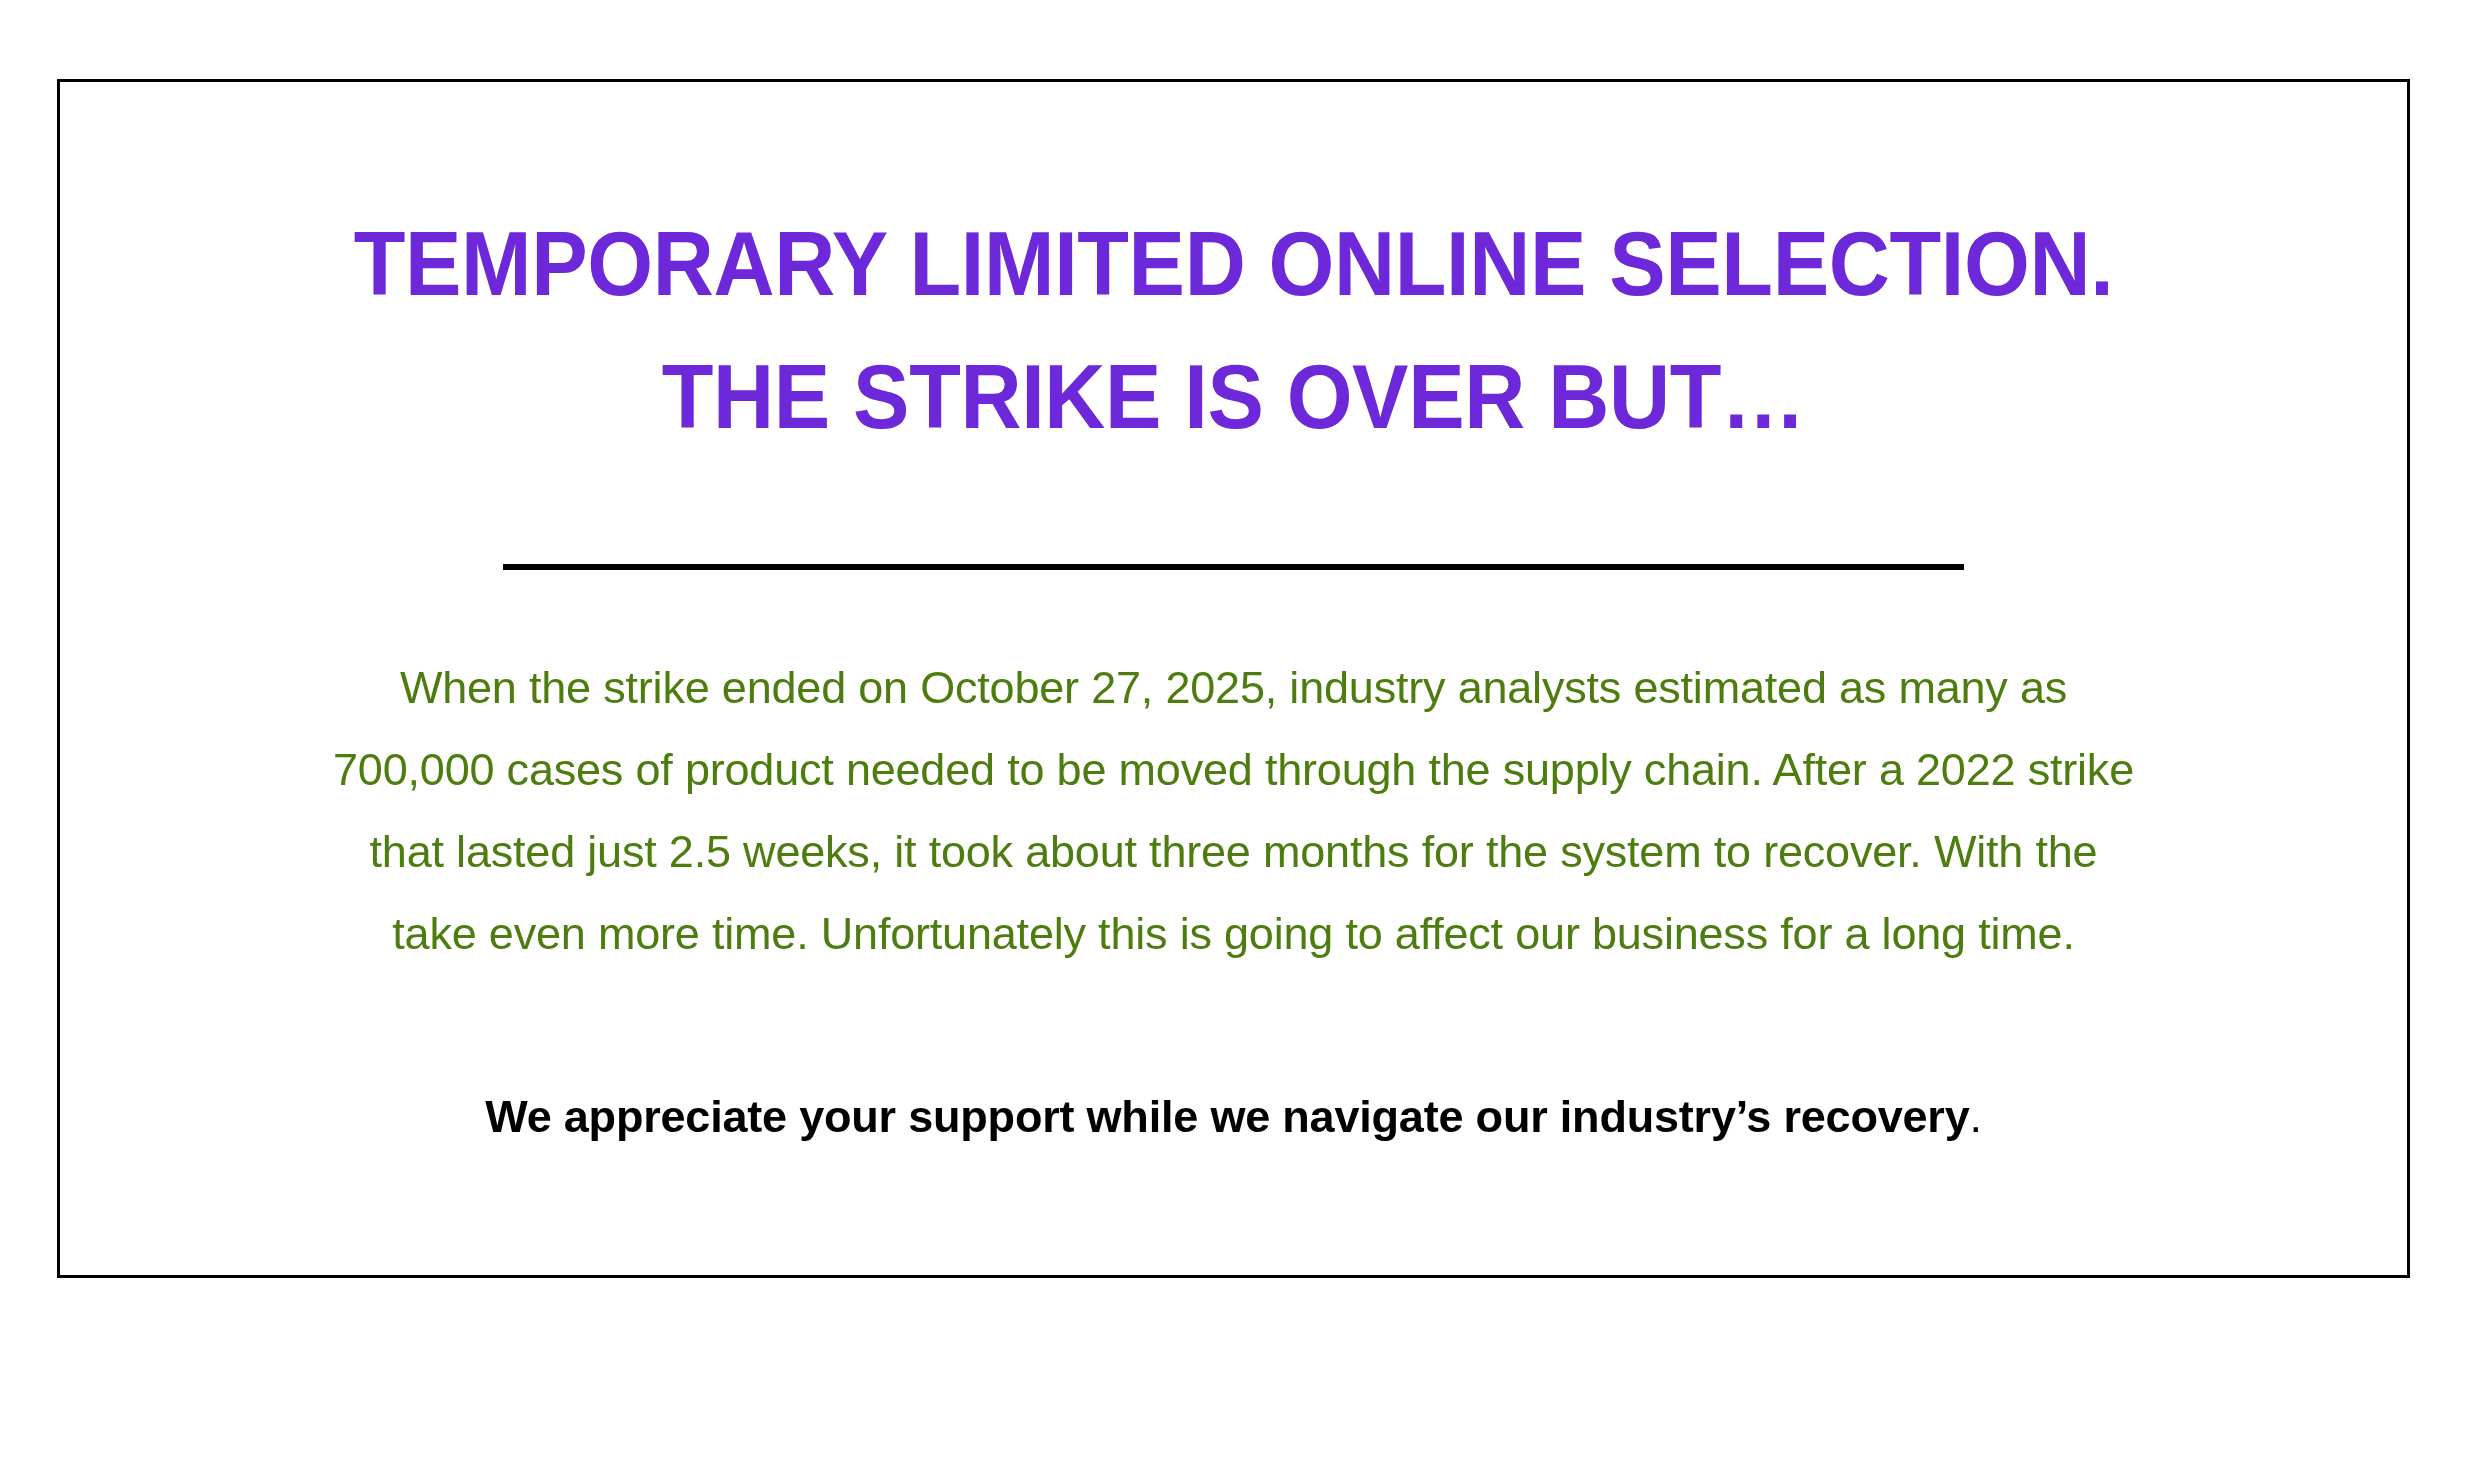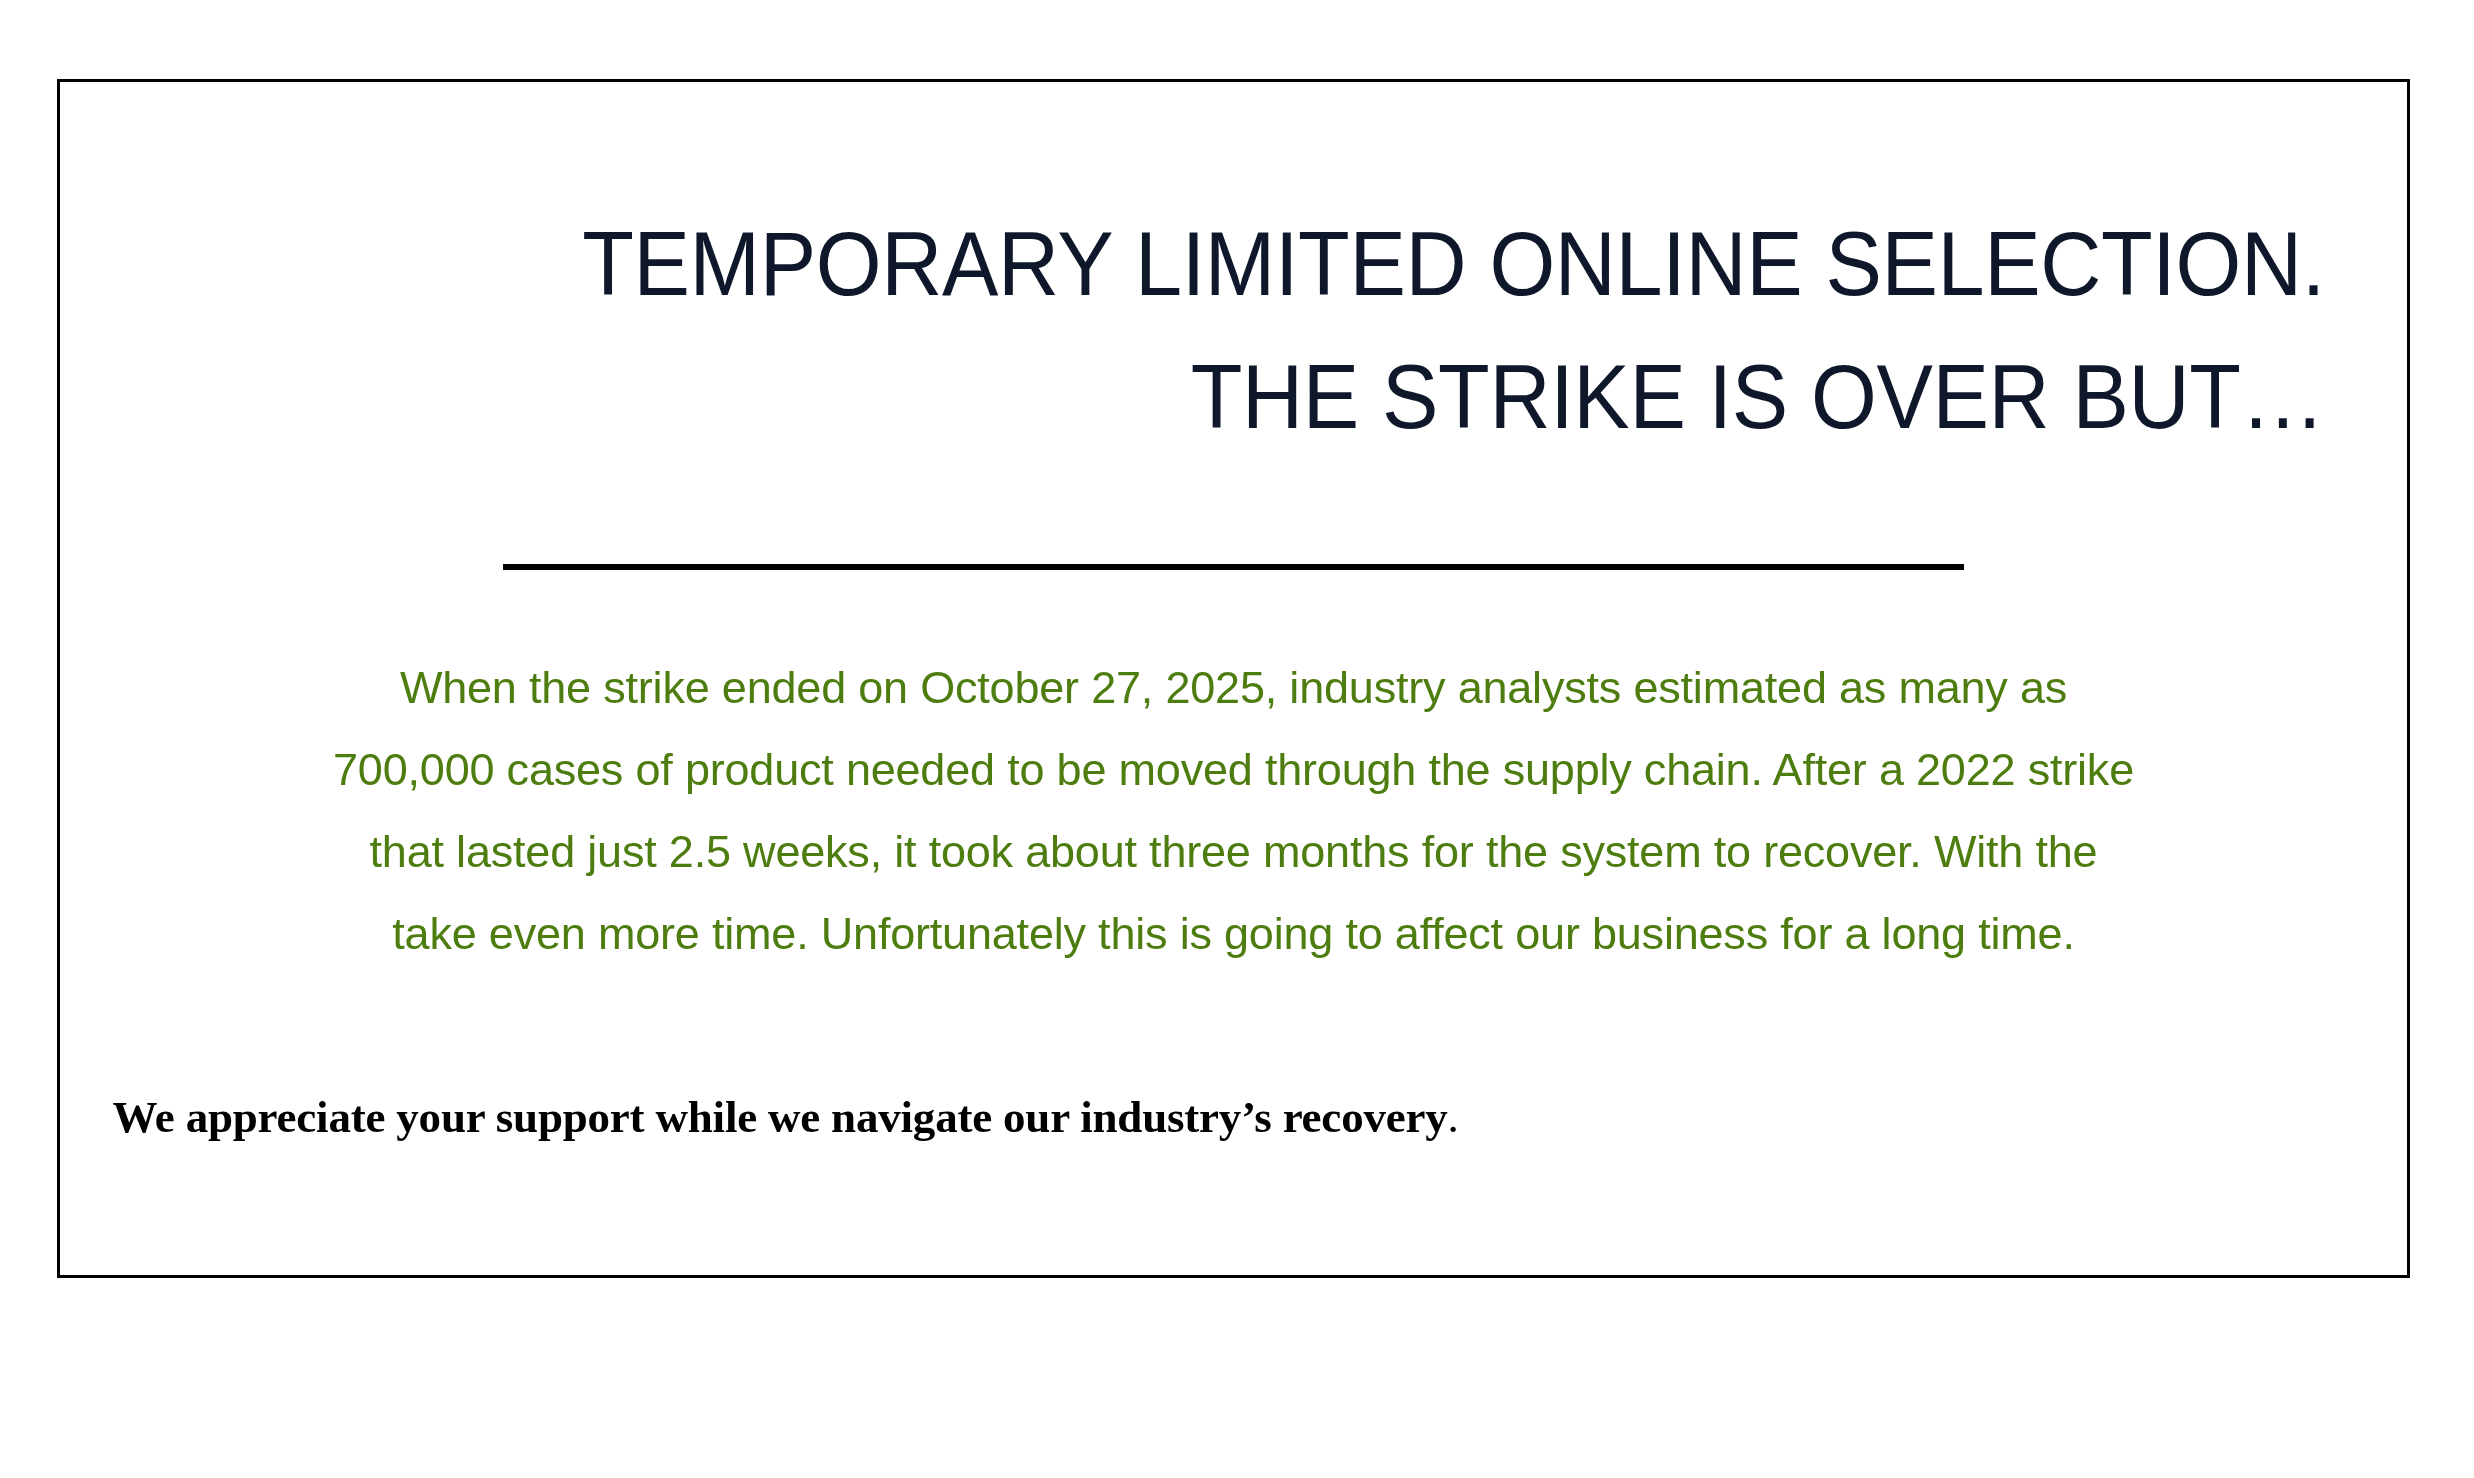--- a/index.html
+++ b/index.html
@@ -33,24 +33,24 @@
     width: 100%;
     height: 100%;
   }
 
   
   .headline {
     position: absolute;
     left: 0;
     right: 0;
     top: 54px;
-    text-align: right;
-    color: #0f172a;
+    text-align: center;
+    color: #6d28d9;
     font-family: "Liberation Sans", sans-serif;
-    font-weight: 400;
+    font-weight: 700;
     font-size: 91px;
     line-height: 133px;
     letter-spacing: -0.4px;
     white-space: nowrap;
   }
 
   .headline-line {
     display: block;
     transform: scaleX(0.93);
     transform-origin: center center;
@@ -92,23 +92,23 @@
   .body-line {
     display: block;
   }
 
   .closing-line {
     position: absolute;
     left: 50%;
     transform: translateX(-50%);
     top: 994px;
     width: 2242px;
-    text-align: left;
+    text-align: center;
     color: #000000;
-    font-family: Liberation Serif, serif;
+    font-family: Liberation Sans, sans-serif;
     font-size: 45px;
     line-height: 82px;
     letter-spacing: -0.2px;
     white-space: nowrap;
   }
 
   .closing-strong {
     font-weight: 700;
   }
 

